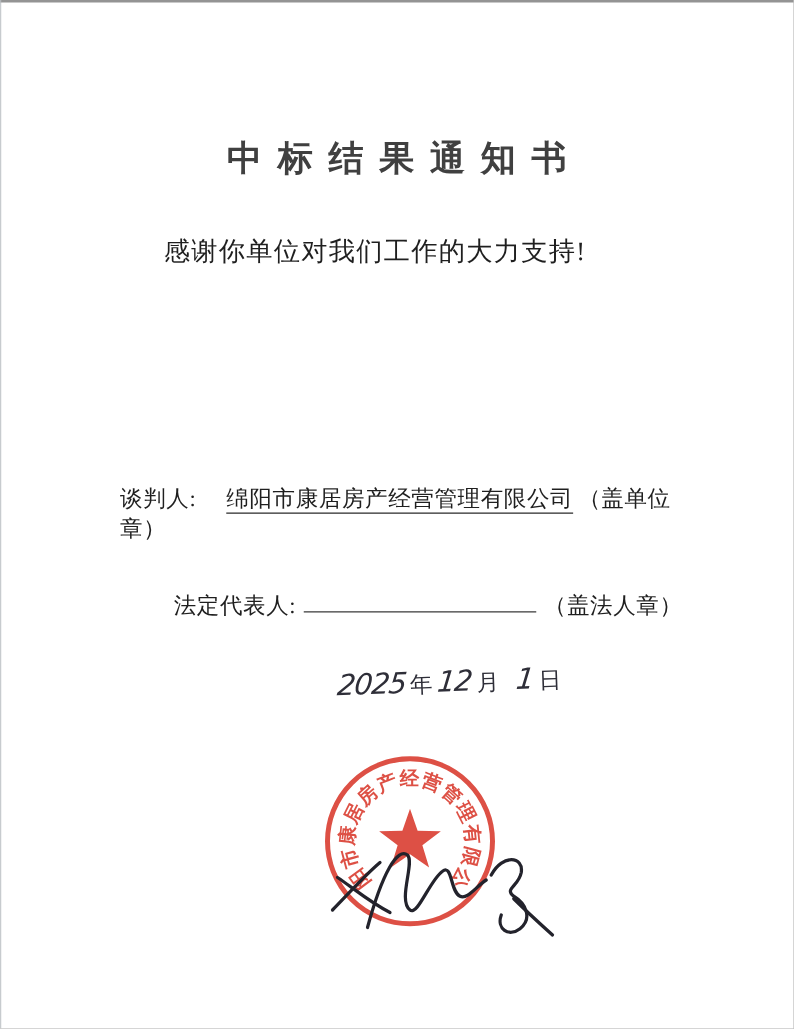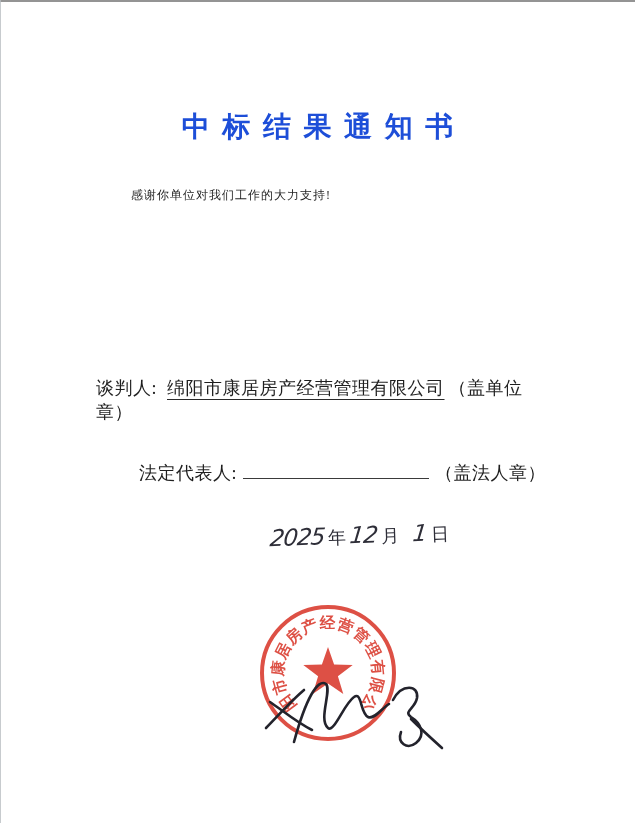--- a/index.html
+++ b/index.html
@@ -25,21 +25,21 @@
     background: #b9bec2; opacity: 0.8;
   }
 
   .doc-title {
     margin-top: 108px;
     text-align: center;
     font-size: 28px;
     font-weight: 700;
     letter-spacing: 0.45em;
     text-indent: 0.45em;
-    color: #1d4ed8;
+    color: #404040;
   }
 
   .content {
     padding-left: 96px;
     width: 553px; 
   }
 
   .salutation {
     margin-top: 55px;
     font-size: 18px;
@@ -64,30 +64,30 @@
   .u {
     text-decoration-line: underline;
     text-decoration-thickness: 1px;
     text-underline-offset: 5px;
     text-decoration-color: #2a2a2a;
   }
 
   .thanks {
     margin-top: 29px;
     padding-left: 35px;
-    font-size: 12px;
+    font-size: 21px;
     letter-spacing: 1px;
   }
 
   .negotiator-row {
     margin-top: 172px;
     font-size: 18px;
     letter-spacing: 0.5px;
   }
-  .negotiator-row .label { margin-right: 10px; }
+  .negotiator-row .label { margin-right: 24px; }
   .negotiator-row .suffix { margin-left: 4px; }
 
   .legal-rep-row {
     margin-top: 37px;
     margin-left: 36px;
     font-size: 18px;
     letter-spacing: 0.5px;
     text-align: center;
   }
   .sign-line {

